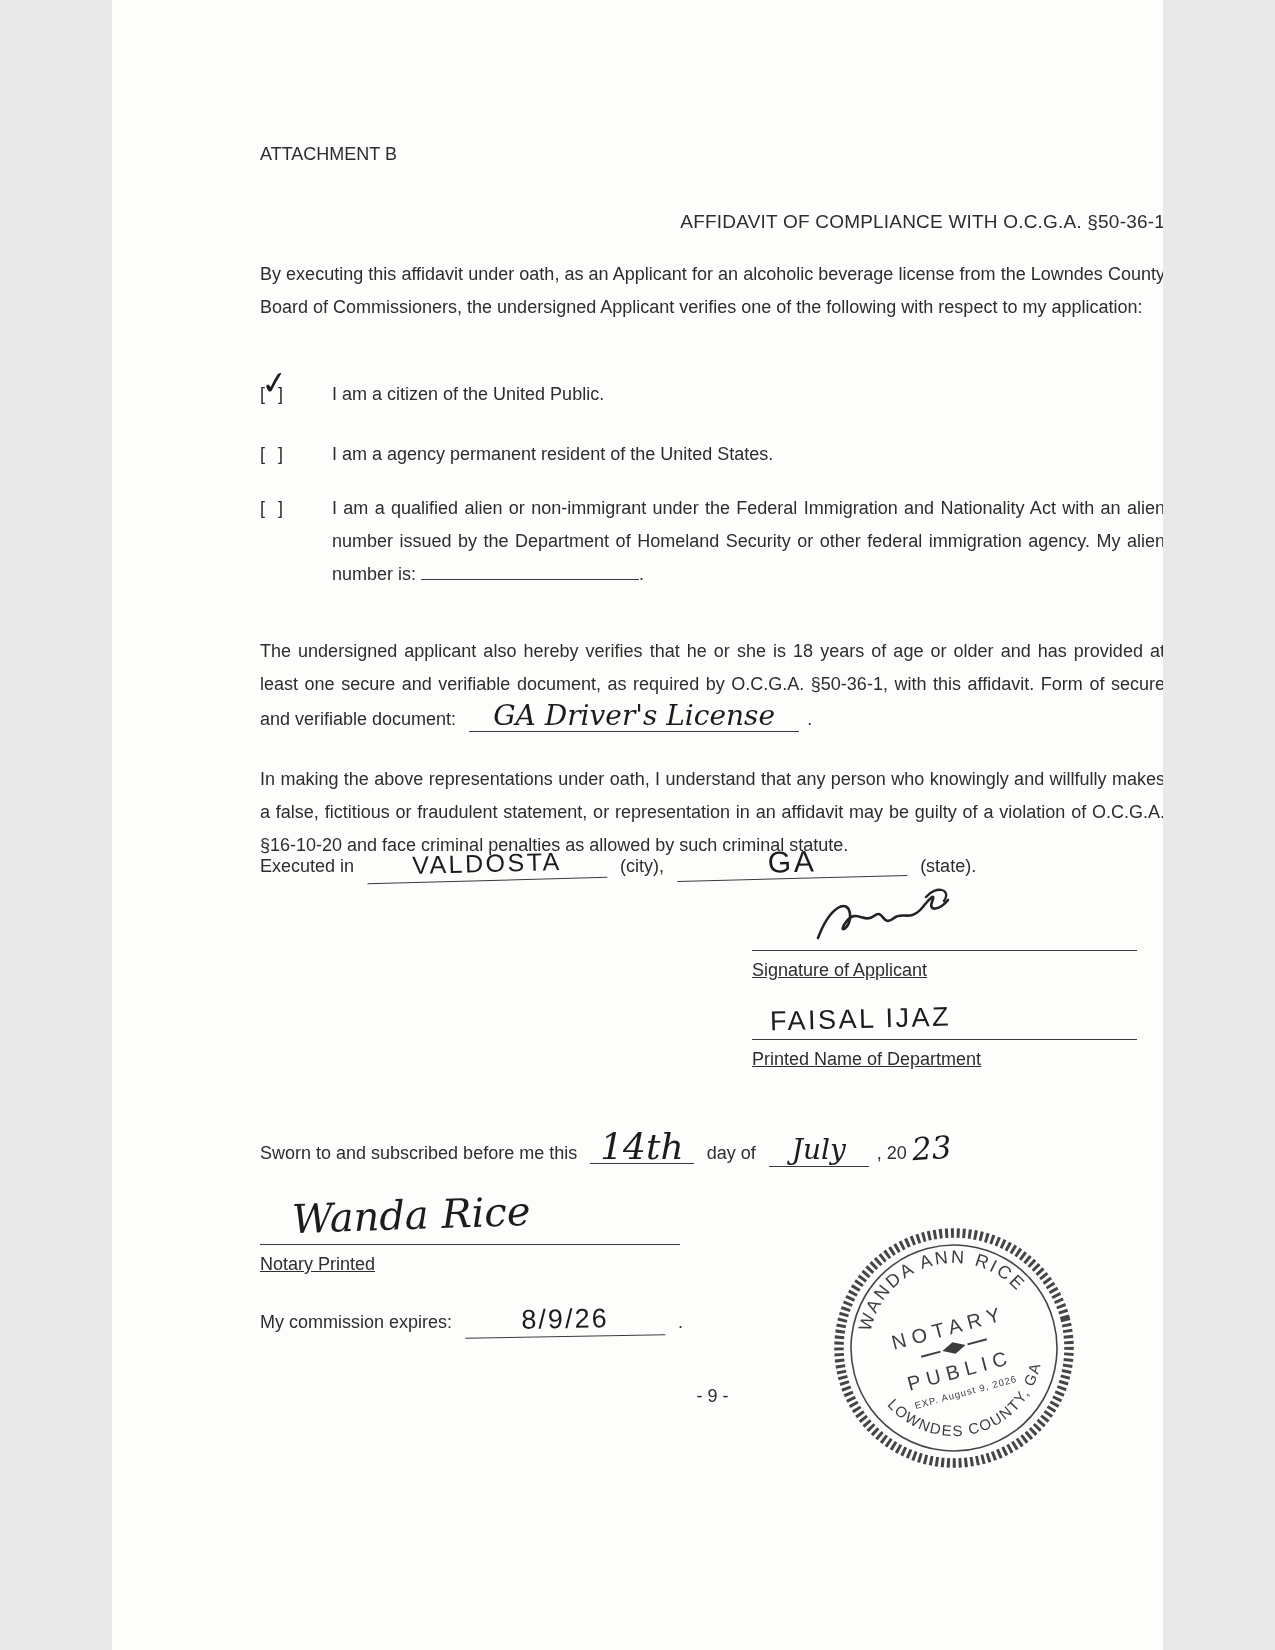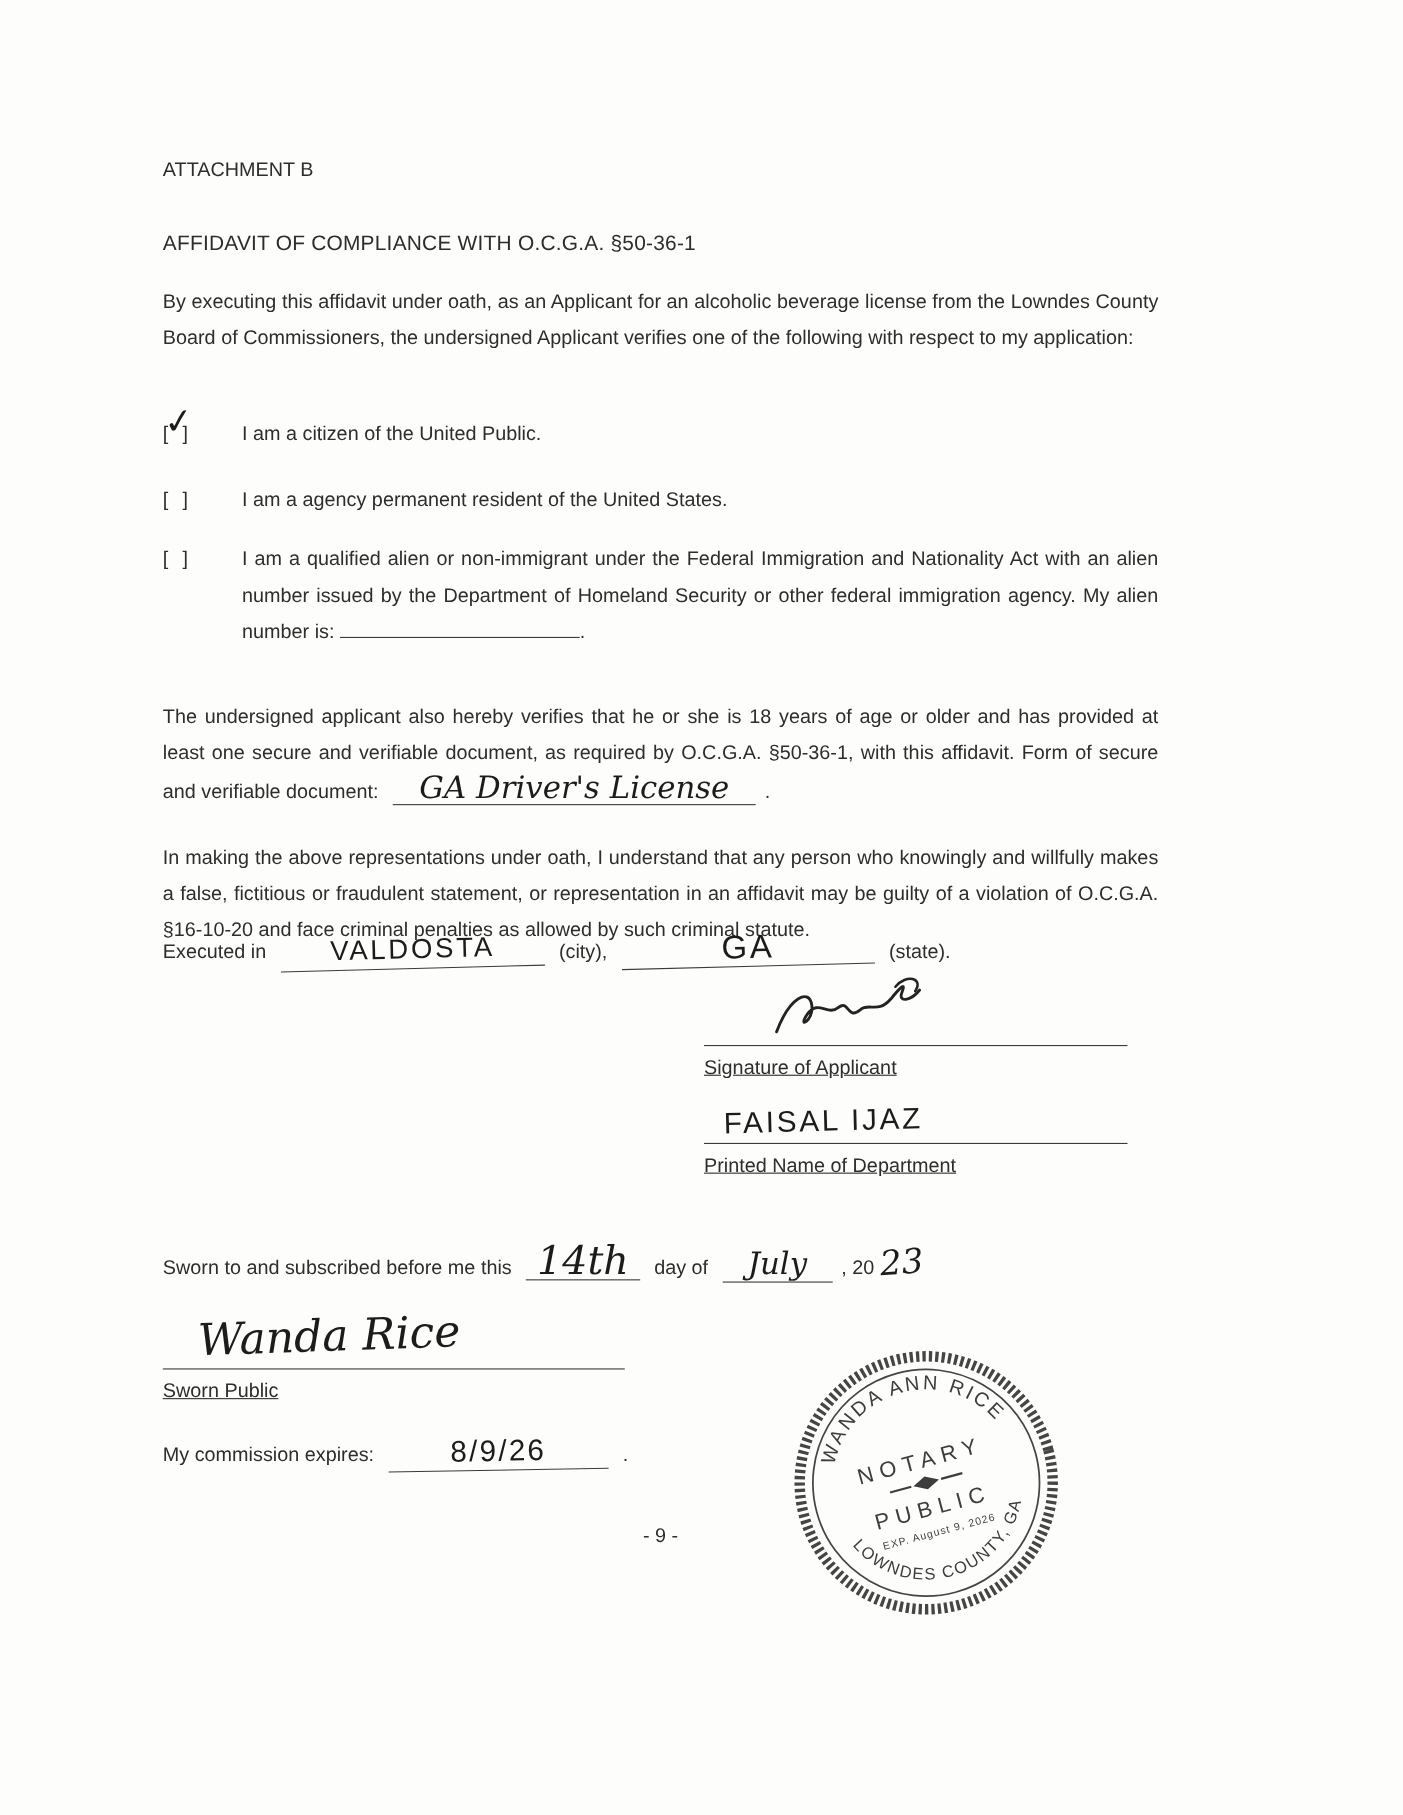--- a/index.html
+++ b/index.html
@@ -1,27 +1,27 @@
 <!DOCTYPE html>
 <html><head>
 <meta charset="utf-8">
 <style>
   * { box-sizing: border-box; }
   html,body { margin:0; padding:0; background:#e9e9e9; }
   .page {
-    position:relative; width:1275px; height:1650px; margin:0 auto;
+    position:relative; width:1051px; height:1650px; margin:0 auto;
     background:#fdfdfb;
     font-family:"Liberation Sans","DejaVu Sans",sans-serif;
     font-size:18px; line-height:33px; color:#2d2d2d;
     overflow:hidden;
   }
   .abs { position:absolute; }
   .cw { width:905px; }
   p.j { margin:0; text-align:justify; }
-  .title { text-align:left; font-size:19px; letter-spacing:.2px; }
+  .title { text-align:right; font-size:19px; letter-spacing:.2px; }
   .cb-row { display:flex; }
   .cb { width:72px; flex:none; position:relative; }
   .cb-box { letter-spacing:4px; }
   .cb-mark {
     position:absolute; left:1px; top:-11px; font-size:32px; color:#1d1d1d;
     transform:rotate(-7deg); font-family:"DejaVu Sans",sans-serif;
   }
   .cb-label { flex:1; text-align:justify; }
   .blank { display:inline-block; border-bottom:1.6px solid #3a3a3a; height:1.05em; vertical-align:baseline; }
   .fill {
@@ -108,21 +108,21 @@
     <span>Sworn to and subscribed before me this</span>
     <span class="fill hw hw-script" style="min-width:100px; font-size:36px;">14th</span>
     <span>day of</span>
     <span class="fill hw hw-script" style="min-width:100px; font-size:28px;">July</span><span>, 20</span>
     <span class="hw hw-script" style="font-size:31px; transform:rotate(-4deg);">23</span>
   </div>
 
   <div class="abs" style="left:148px; top:1186px; width:420px;">
     <div class="hw hw-script" style="font-size:40px; margin-left:32px; line-height:58px; transform:rotate(-2deg);">Wanda Rice</div>
     <div class="sig-line"></div>
-    <div class="sig-caption">Sworn Public</div>
+    <div class="sig-caption">Notary Printed</div>
   </div>
 
   <div class="abs" style="left:148px; top:1303px;">
     <span>My commission expires:</span>
     <span class="fill hw hw-num" style="min-width:200px;">8/9/26</span>
     <span>.</span>
   </div>
 
   <div class="abs cw pagenum" style="left:148px; top:1380px;">- 9 -</div>
 

